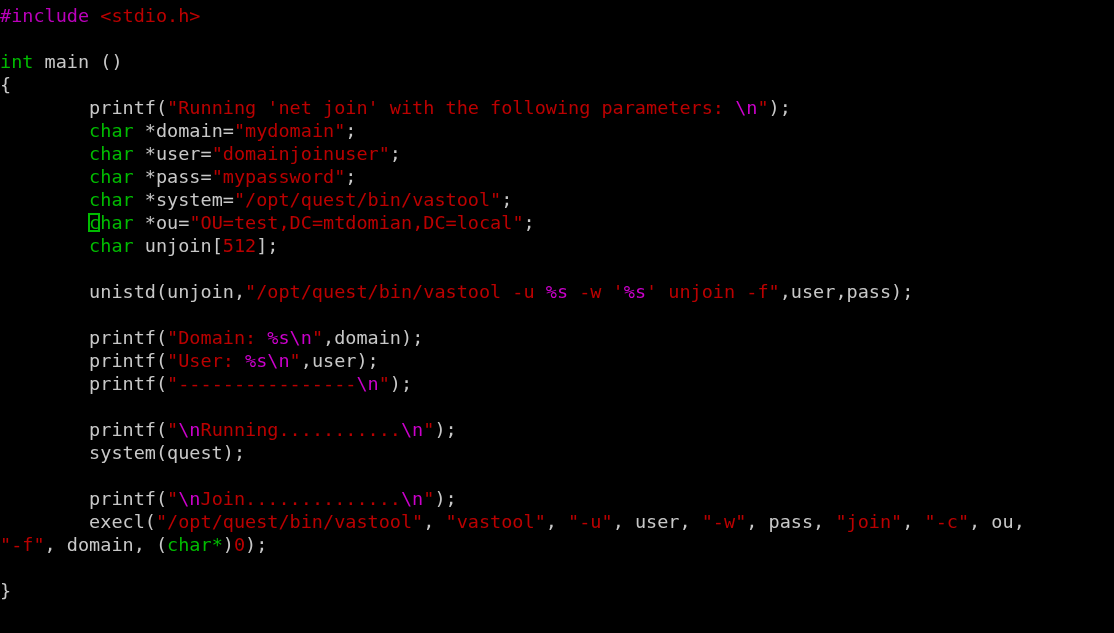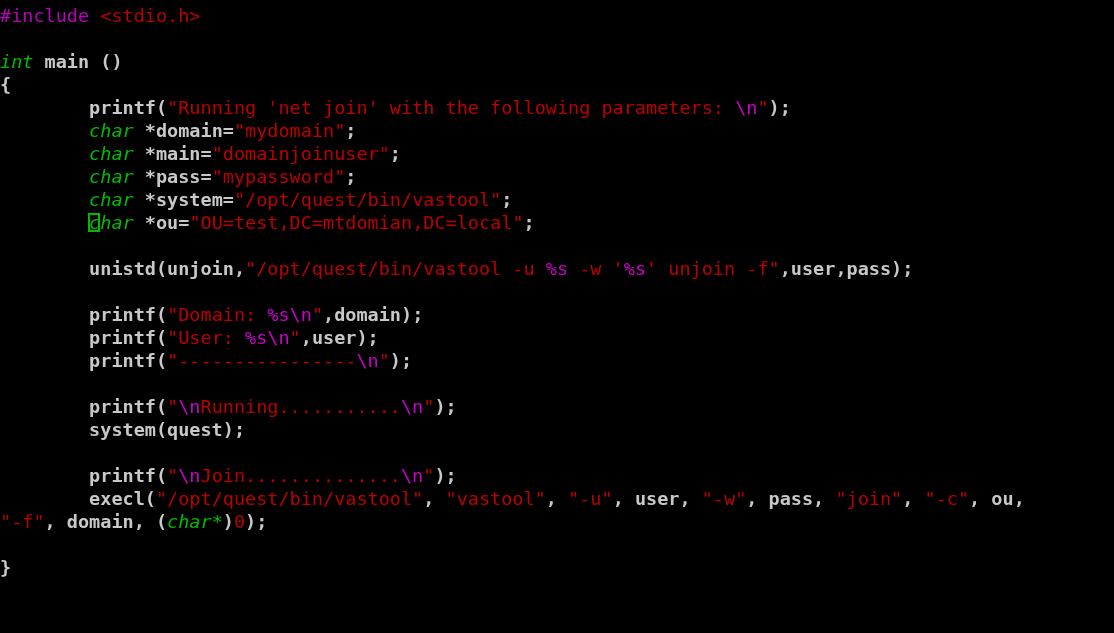--- a/index.html
+++ b/index.html
@@ -31,22 +31,22 @@
   .line {
     height: 23px;
     line-height: 23px;
     white-space: pre;
     font-size: 18.5px;
     letter-spacing: 0px;
     color: #c8c8c8;
     font-family: "DejaVu Sans Mono", "Liberation Mono", monospace;
   }
   .tok { white-space: pre; }
-  .t-plain   { color: #c8c8c8; font-weight: bold; }
-  .t-keyword { color: #00bb00; font-style: italic; }
+  .t-plain   { color: #c8c8c8; }
+  .t-keyword { color: #00bb00; }
   .t-pre     { color: #bb00bb; }
   .t-string  { color: #bb0000; }
   .t-fmt     { color: #cc00cc; }
   .t-number  { color: #bb0000; }
 
   
   .cursor-box {
     display: inline-block;
     position: relative;
     color: #00bb00;
@@ -67,24 +67,25 @@
 <body style="background: rgb(0, 0, 0);">
 
 <div id="editor" style="background: rgb(0, 0, 0);">
   <div class="code-area" id="code-area">
       <div class="line"><span class="tok t-pre">#include </span><span class="tok t-string">&lt;stdio.h&gt;</span></div>
       <div class="line">&nbsp;</div>
       <div class="line"><span class="tok t-keyword">int</span><span class="tok t-plain"> main ()</span></div>
       <div class="line"><span class="tok t-plain">{</span></div>
       <div class="line"><span class="tok t-plain">        printf(</span><span class="tok t-string">"Running 'net join' with the following parameters: </span><span class="tok t-fmt">\n</span><span class="tok t-string">"</span><span class="tok t-plain">);</span></div>
       <div class="line"><span class="tok t-plain">        </span><span class="tok t-keyword">char</span><span class="tok t-plain"> *domain=</span><span class="tok t-string">"mydomain"</span><span class="tok t-plain">;</span></div>
-      <div class="line"><span class="tok t-plain">        </span><span class="tok t-keyword">char</span><span class="tok t-plain"> *main=</span><span class="tok t-string">"domainjoinuser"</span><span class="tok t-plain">;</span></div>
+      <div class="line"><span class="tok t-plain">        </span><span class="tok t-keyword">char</span><span class="tok t-plain"> *user=</span><span class="tok t-string">"domainjoinuser"</span><span class="tok t-plain">;</span></div>
       <div class="line"><span class="tok t-plain">        </span><span class="tok t-keyword">char</span><span class="tok t-plain"> *pass=</span><span class="tok t-string">"mypassword"</span><span class="tok t-plain">;</span></div>
       <div class="line"><span class="tok t-plain">        </span><span class="tok t-keyword">char</span><span class="tok t-plain"> *system=</span><span class="tok t-string">"/opt/quest/bin/vastool"</span><span class="tok t-plain">;</span></div>
       <div class="line"><span class="tok t-plain">        </span><span class="tok t-keyword cursor-box">c</span><span class="tok t-keyword">har</span><span class="tok t-plain"> *ou=</span><span class="tok t-string">"OU=test,DC=mtdomian,DC=local"</span><span class="tok t-plain">;</span></div>
+      <div class="line"><span class="tok t-plain">        </span><span class="tok t-keyword">char</span><span class="tok t-plain"> unjoin[</span><span class="tok t-number">512</span><span class="tok t-plain">];</span></div>
       <div class="line">&nbsp;</div>
       <div class="line"><span class="tok t-plain">        unistd(unjoin,</span><span class="tok t-string">"/opt/quest/bin/vastool -u </span><span class="tok t-fmt">%s</span><span class="tok t-string"> -w '</span><span class="tok t-fmt">%s</span><span class="tok t-string">' unjoin -f"</span><span class="tok t-plain">,user,pass);</span></div>
       <div class="line">&nbsp;</div>
       <div class="line"><span class="tok t-plain">        printf(</span><span class="tok t-string">"Domain: </span><span class="tok t-fmt">%s\n</span><span class="tok t-string">"</span><span class="tok t-plain">,domain);</span></div>
       <div class="line"><span class="tok t-plain">        printf(</span><span class="tok t-string">"User: </span><span class="tok t-fmt">%s\n</span><span class="tok t-string">"</span><span class="tok t-plain">,user);</span></div>
       <div class="line"><span class="tok t-plain">        printf(</span><span class="tok t-string">"----------------</span><span class="tok t-fmt">\n</span><span class="tok t-string">"</span><span class="tok t-plain">);</span></div>
       <div class="line">&nbsp;</div>
       <div class="line"><span class="tok t-plain">        printf(</span><span class="tok t-string">"</span><span class="tok t-fmt">\n</span><span class="tok t-string">Running...........</span><span class="tok t-fmt">\n</span><span class="tok t-string">"</span><span class="tok t-plain">);</span></div>
       <div class="line"><span class="tok t-plain">        system(quest);</span></div>
       <div class="line">&nbsp;</div>

